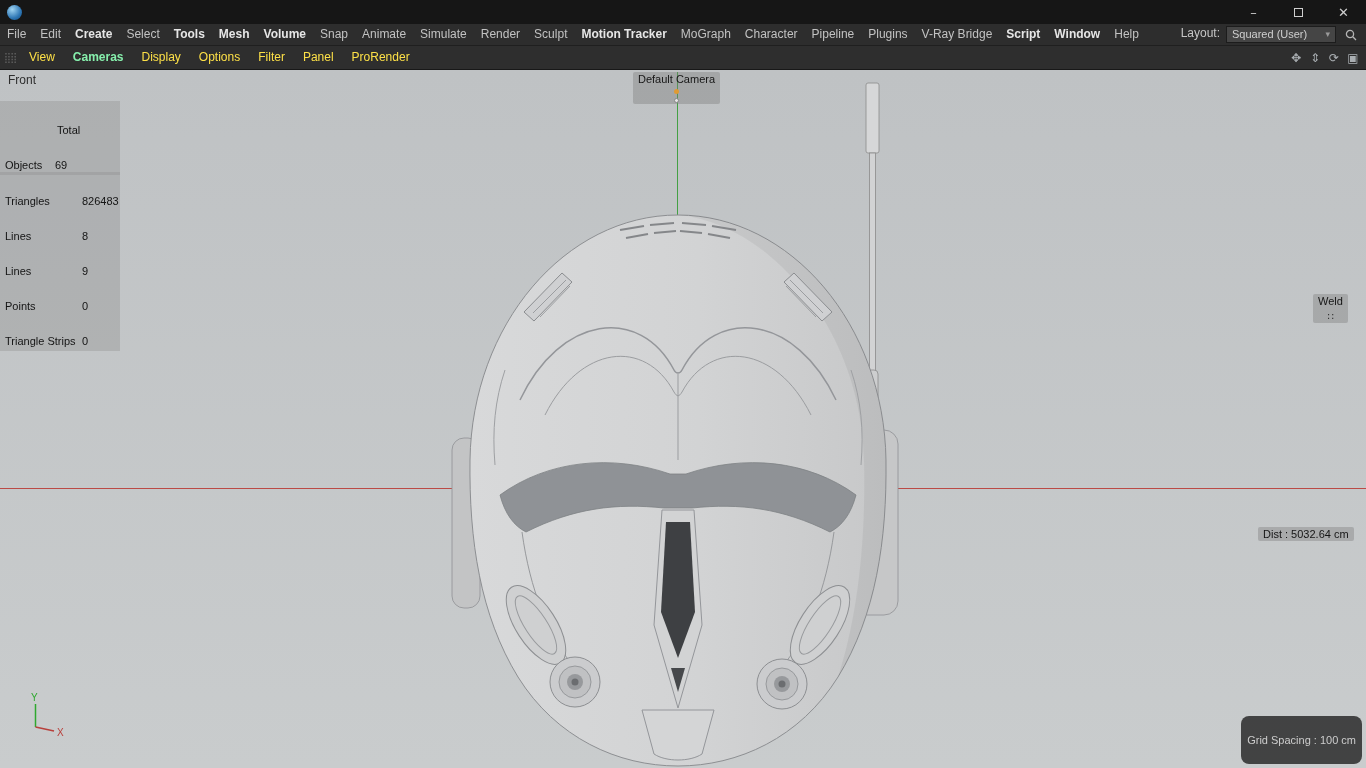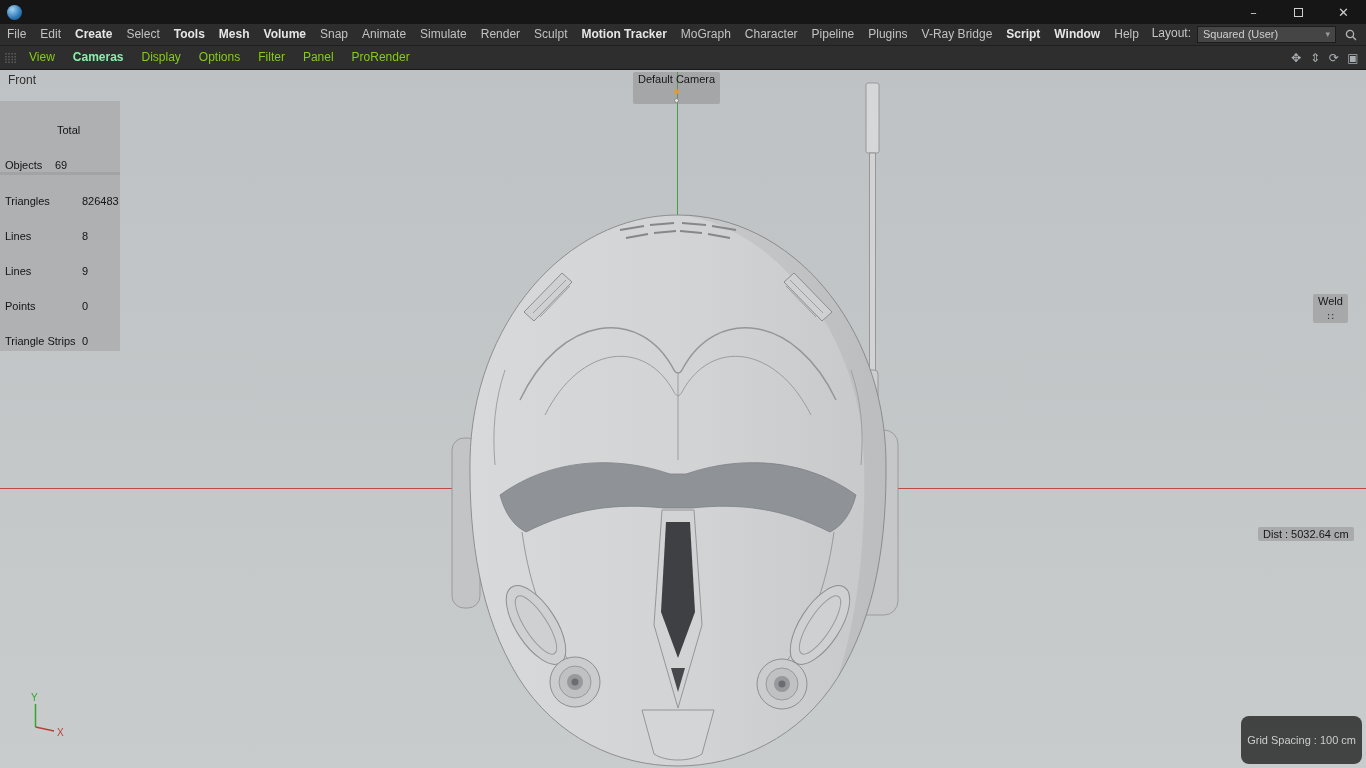--- a/index.html
+++ b/index.html
@@ -18,32 +18,32 @@
     color:#cfcfcf; font-size:13px; font-family:"DejaVu Sans", sans-serif; }
   .max-box { width:9px; height:9px; border:1px solid #cfcfcf; display:inline-block; }
 
   
   .menubar { height:22px; background:#2d2d2d; display:flex; align-items:center;
     border-bottom:1px solid #1f1f1f; white-space:nowrap; }
   .menu-item { padding:0 7px; font-size:12px; color:#c2c2c2; line-height:21px; cursor:default; }
   .menu-item.bold { font-weight:bold; color:#e6e6e6; }
   .layout-area { margin-left:auto; display:flex; gap:6px; padding-right:6px; }
   .layout-label { font-size:12px; color:#c6c6c6; }
-  .layout-select { width:139px; height:17px; background:#454545; border:1px solid #1c1c1c;
+  .layout-select { width:110px; height:17px; background:#454545; border:1px solid #1c1c1c;
     color:#cfcfcf; font-size:11px; display:flex; align-items:center;
     justify-content:space-between; padding:0 5px; }
   .caret { color:#9a9a9a; font-size:9px; font-family:"DejaVu Sans", sans-serif; }
   .search-btn { width:18px; height:18px; display:flex; align-items:center; justify-content:center; }
 
   
   .viewbar { height:24px; background:#2e2e2e; display:flex; align-items:center;
     border-bottom:1px solid #181818; }
   .grip { width:20px; text-align:center; color:#5d5d5d; font-size:10px;
     font-family:"DejaVu Sans", sans-serif; letter-spacing:-1px; }
-  .view-item { padding:0 9px; font-size:12px; color:#84cc16; line-height:23px; cursor:default; }
+  .view-item { padding:0 9px; font-size:12px; color:#fde047; line-height:23px; cursor:default; }
   .view-item.bold { font-weight:bold; color:#86efac; }
   .view-icons { margin-left:auto; display:flex; gap:3px; padding-right:5px; }
   .vicon { width:16px; height:16px; display:flex; align-items:center; justify-content:center;
     color:#a9aeb2; font-size:12px; font-family:"DejaVu Sans", sans-serif; }
 
   
   .viewport { position:absolute; top:70px; left:0; width:1366px; height:698px;
     background:linear-gradient(#bfc2c4, #c9cccd); overflow:hidden; }
   .viewport svg { position:absolute; top:0; left:0; }
 

